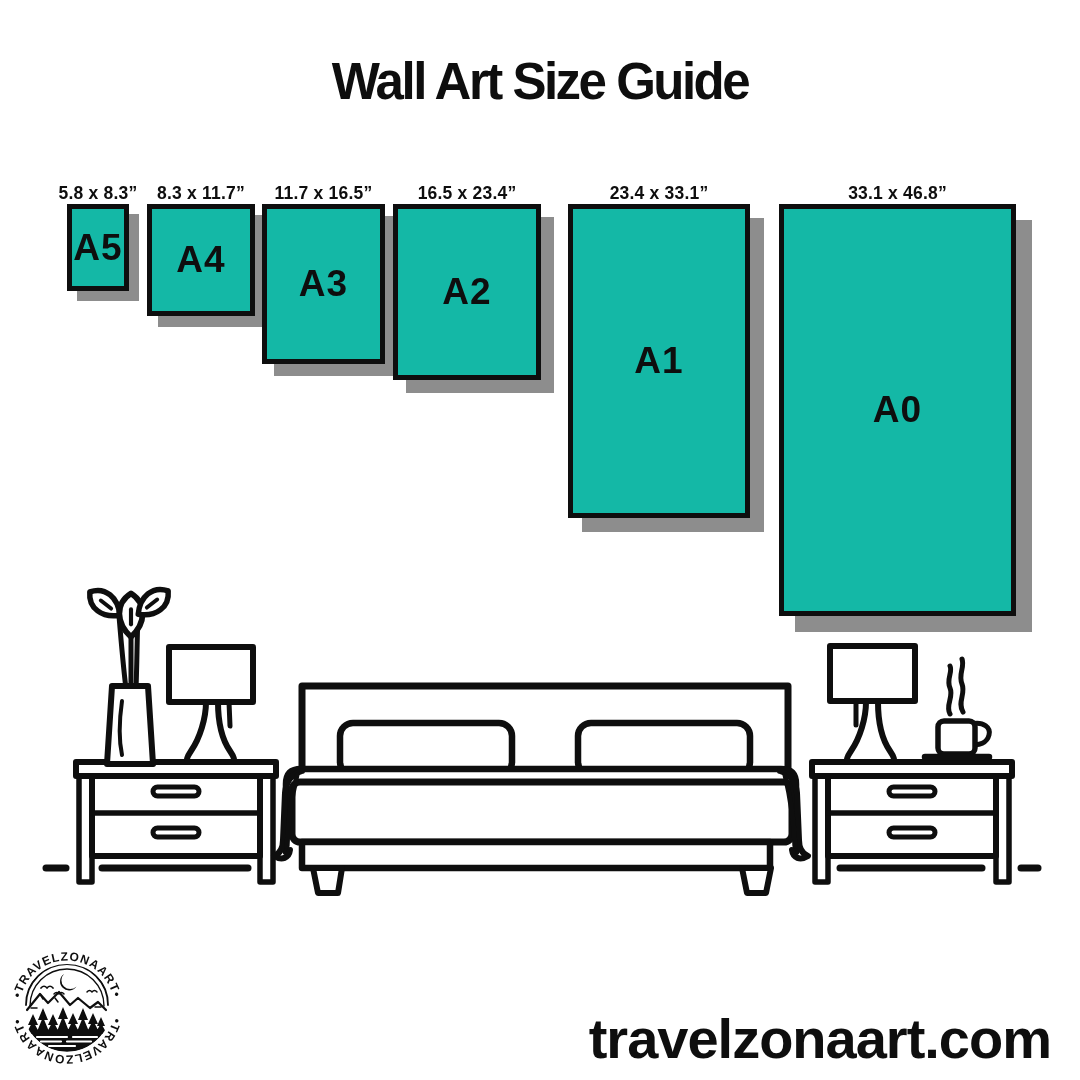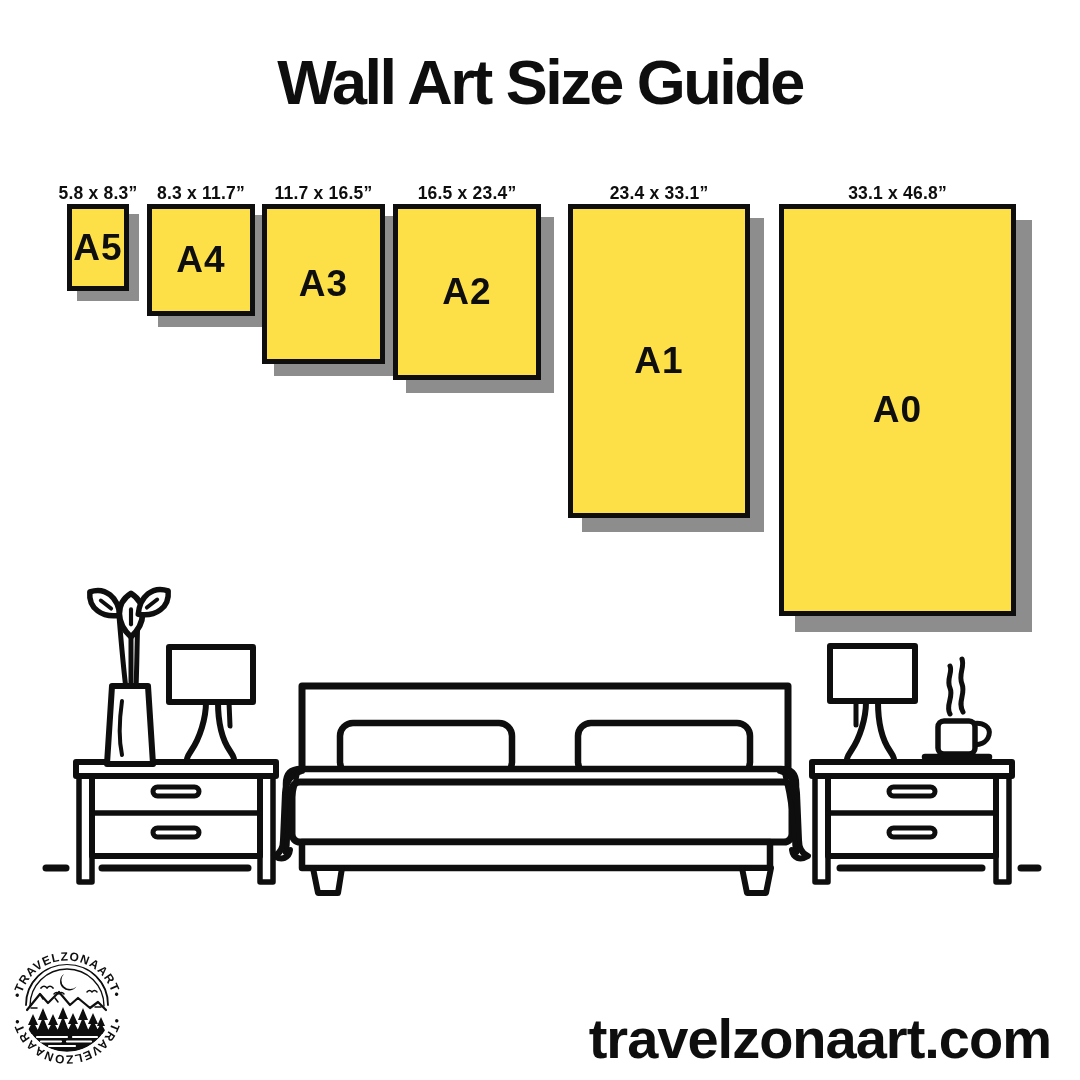--- a/index.html
+++ b/index.html
@@ -2,24 +2,24 @@
 <html><head>
 <meta charset="utf-8">
 <style>
   html,body{margin:0;padding:0;background:#ffffff;}
   .canvas{
     position:relative;width:1080px;height:1080px;background:#ffffff;overflow:hidden;
     font-family:"Liberation Sans", sans-serif;color:#0e0e0e;
   }
   .title{
     position:absolute;top:46px;left:0;width:100%;text-align:center;
-    font-size:63px;line-height:72px;font-weight:bold;letter-spacing:-2.5px;
+    font-size:51px;line-height:72px;font-weight:bold;letter-spacing:-2.5px;
   }
   .sheet{
-    position:absolute;top:204px;box-sizing:border-box;background:#fde047;
+    position:absolute;top:204px;box-sizing:border-box;background:#14b8a6;
     border:5px solid #0e0e0e;display:flex;align-items:center;justify-content:center;
   }
   .sheet-label{
     position:absolute;bottom:100%;margin-bottom:5px;left:50%;transform:translateX(-50%);
     white-space:nowrap;font-size:17.5px;font-weight:bold;letter-spacing:0.2px;
   }
   .sheet-code{font-size:37px;font-weight:bold;letter-spacing:1px;}
   .scene-svg{position:absolute;left:0;top:0;width:1080px;height:1080px;}
   .website{
     position:absolute;right:29px;bottom:10px;

